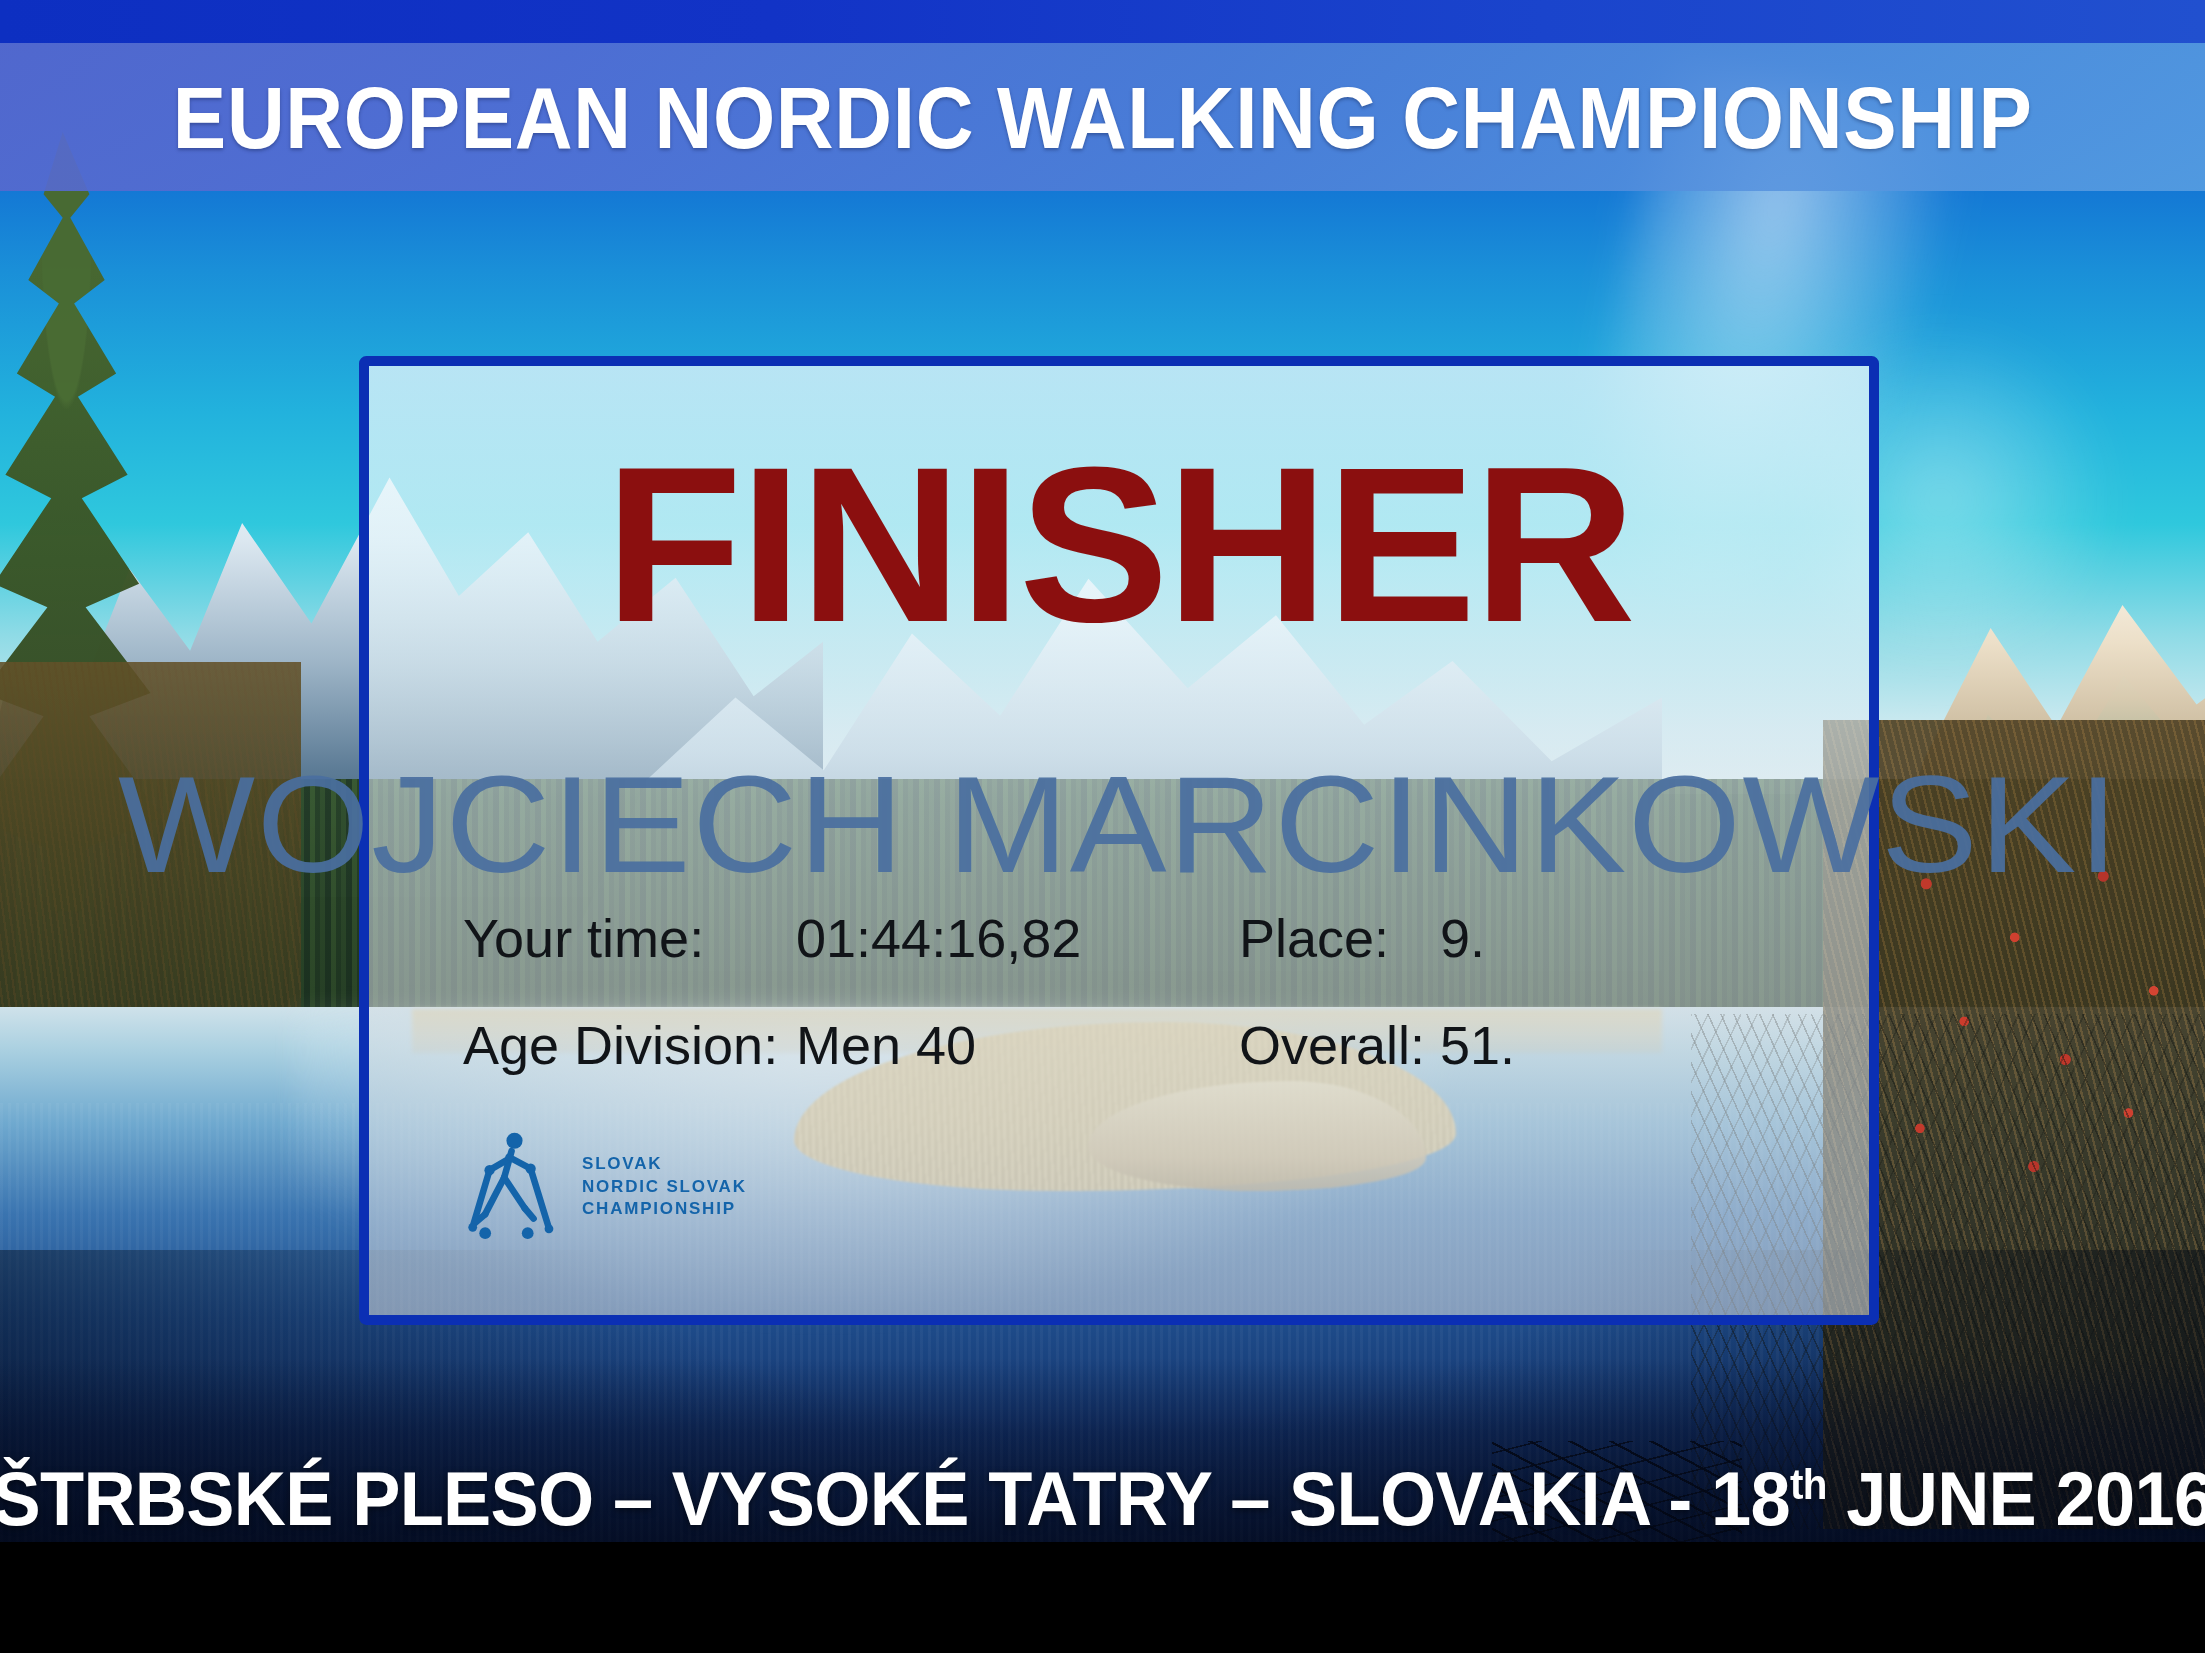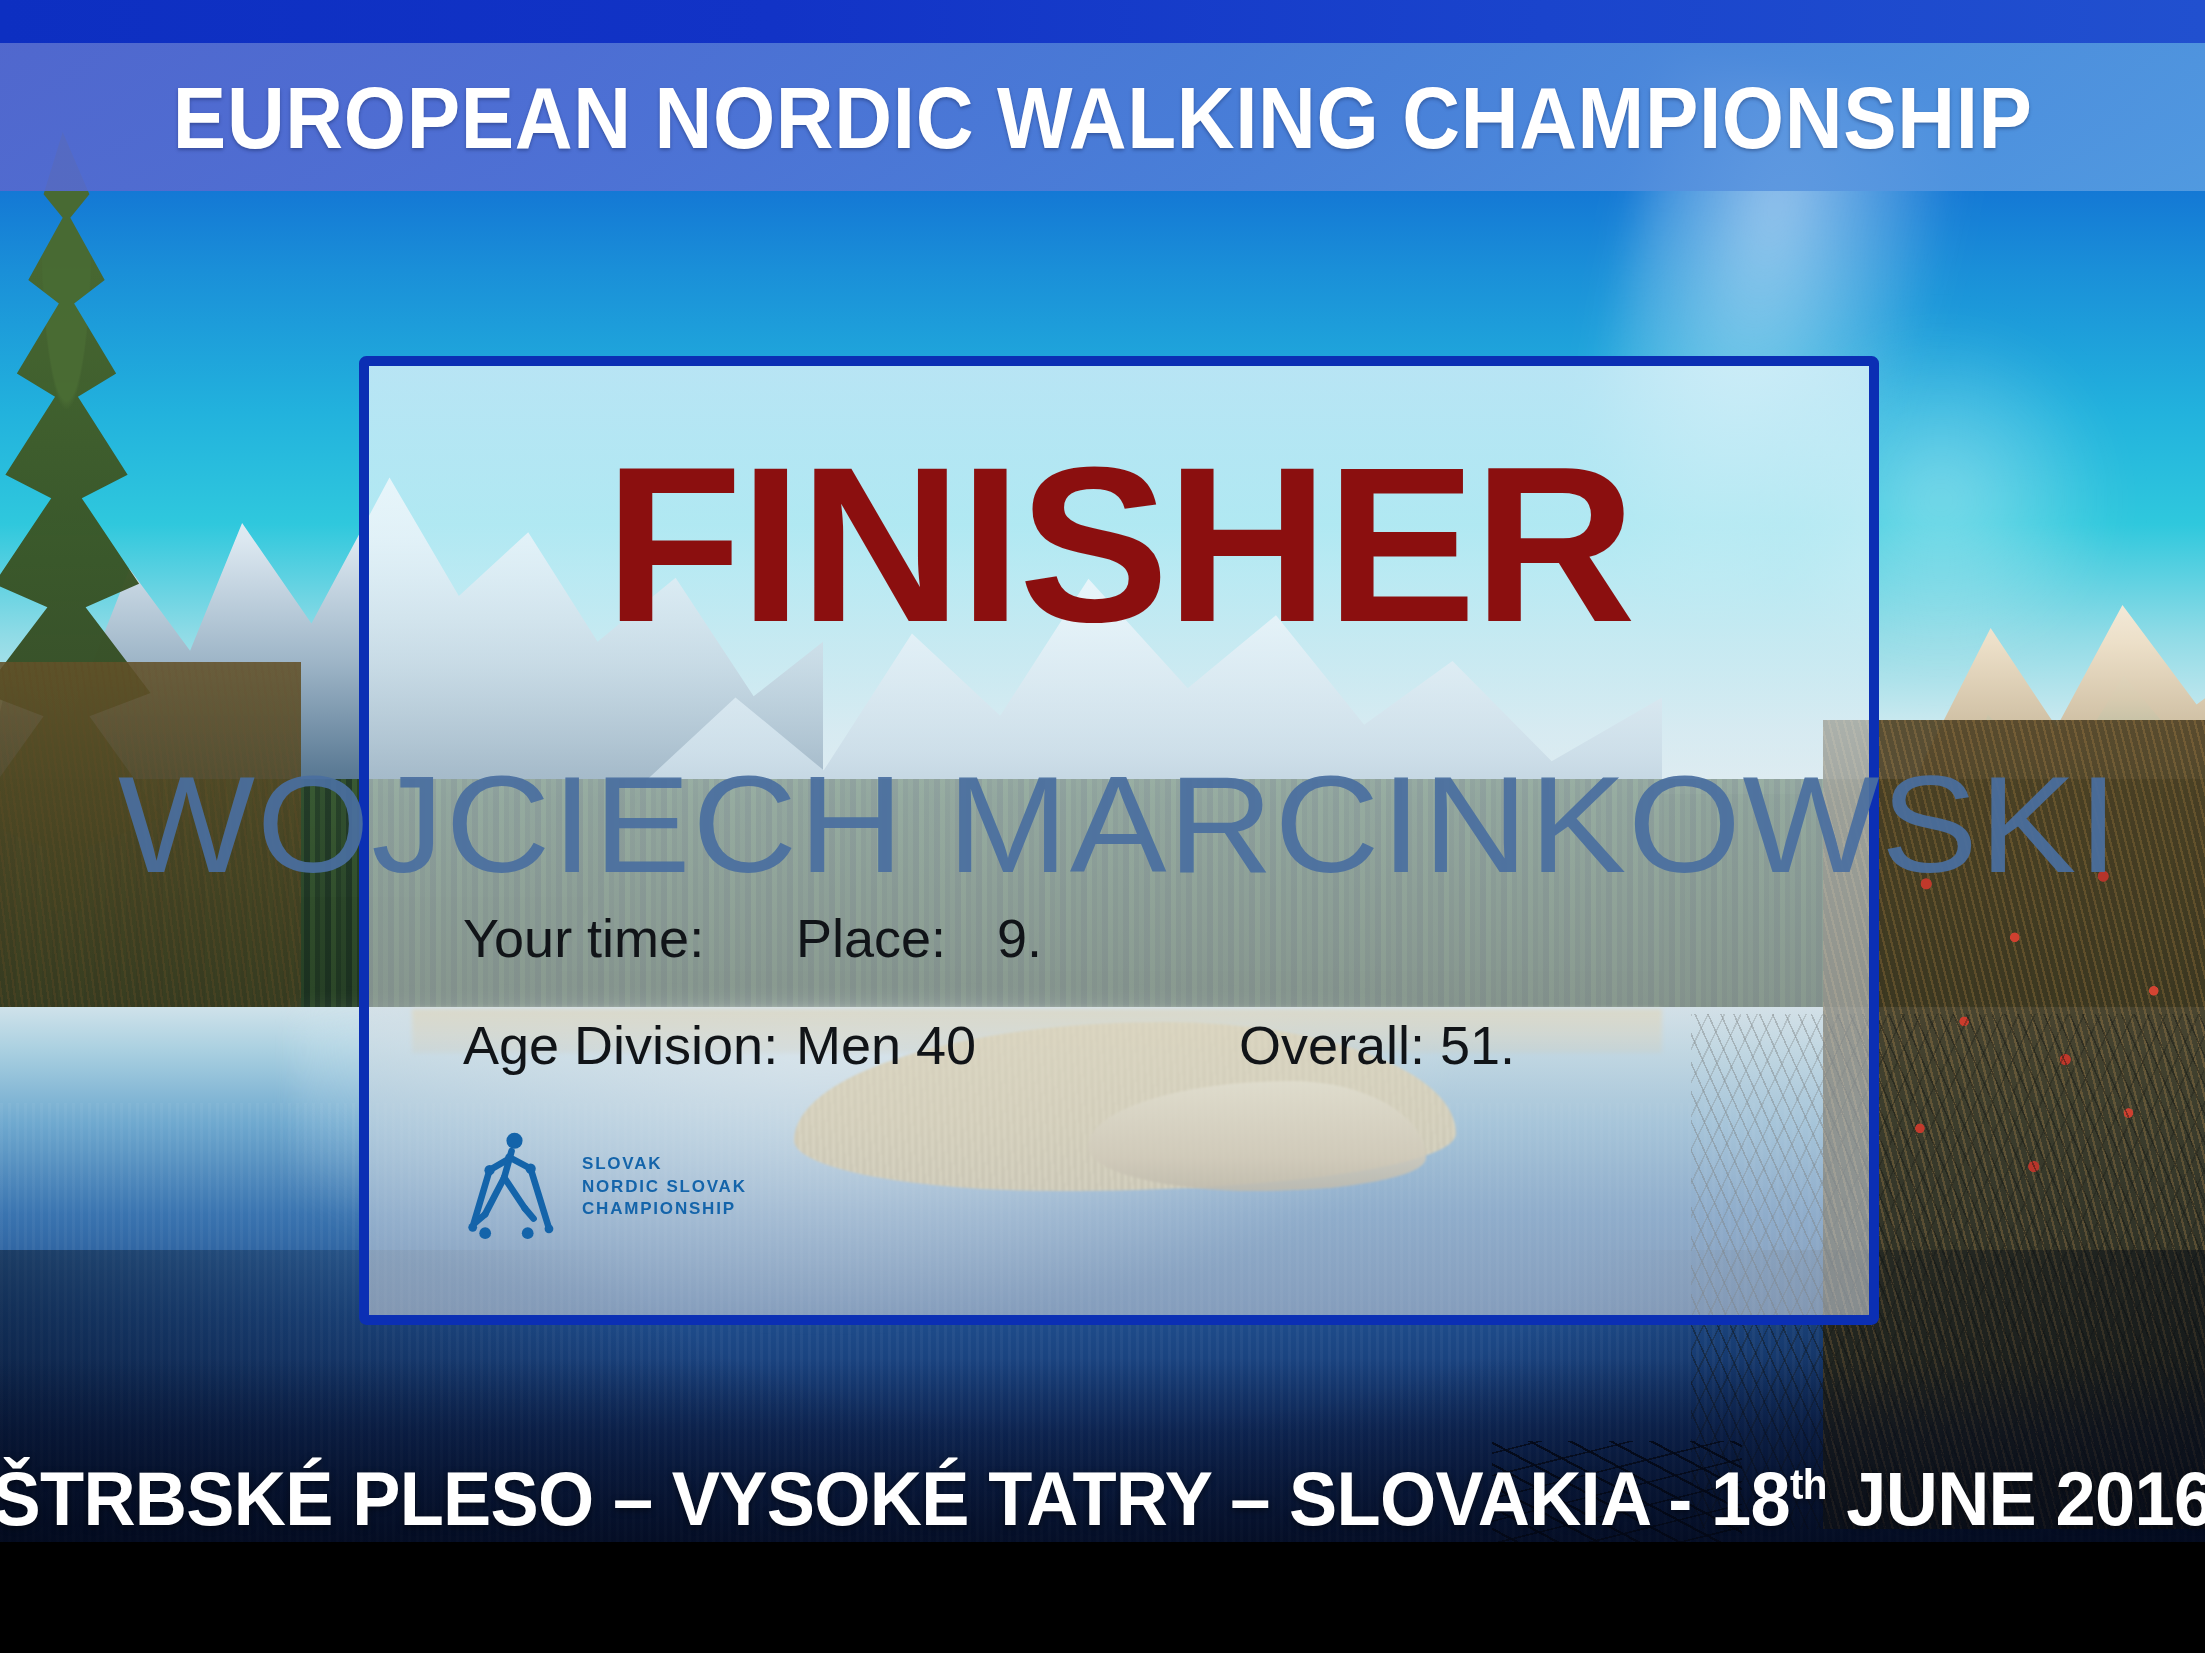--- a/index.html
+++ b/index.html
@@ -396,20 +396,21 @@
   <div class="card">
 
     <div class="finisher">FINISHER</div>
 
     <div class="athlete-name">WOJCIECH MARCINKOWSKI</div>
 
     <div class="results">
 
       <div class="result-row">
         <span class="rl-label">Your time:</span>
+        <span class="rl-value">01:44:16,82</span>
         <span class="rr-label">Place:</span>
         <span class="rr-value">9.</span>
       </div>
 
       <div class="result-row">
         <span class="rl-label">Age Division:</span>
         <span class="rl-value">Men 40</span>
         <span class="rr-label">Overall:</span>
         <span class="rr-value">51.</span>
       </div>

